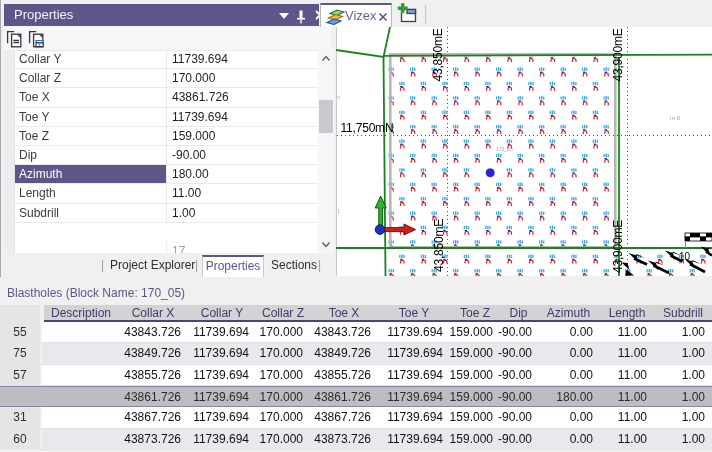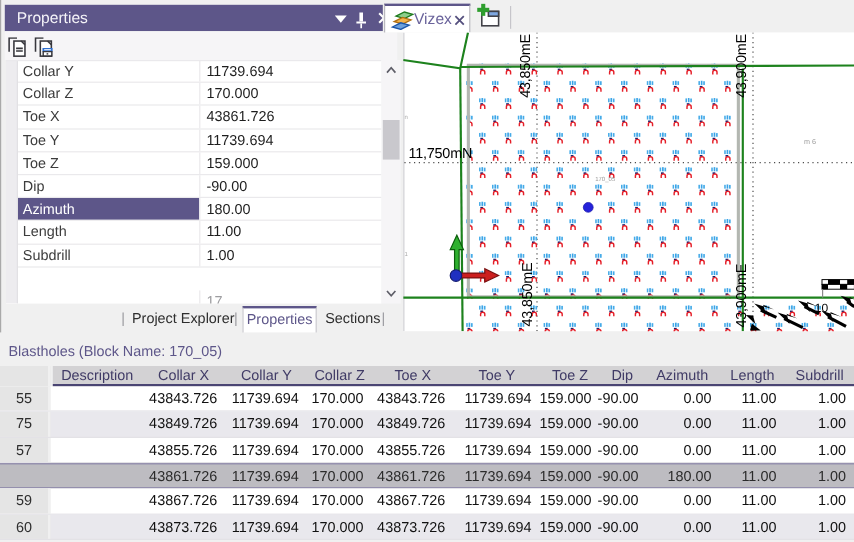--- a/index.html
+++ b/index.html
@@ -500,21 +500,21 @@
       <div class="tc" style="width:54px">170.000</div>
       <div class="tc" style="width:68px">43861.726</div>
       <div class="tc" style="width:72px">11739.694</div>
       <div class="tc" style="width:50px">159.000</div>
       <div class="tc" style="width:37px">-90.00</div>
       <div class="tc" style="width:63px">180.00</div>
       <div class="tc" style="width:54px">11.00</div>
       <div class="tc" style="width:58px">1.00</div>
     </div>
 <div class="trow">
-      <div class="gut">59</div>
+      <div class="gut">31</div>
       <div class="tc" style="width:74px"></div>
       <div class="tc" style="width:70px">43867.726</div>
       <div class="tc" style="width:68px">11739.694</div>
       <div class="tc" style="width:54px">170.000</div>
       <div class="tc" style="width:68px">43867.726</div>
       <div class="tc" style="width:72px">11739.694</div>
       <div class="tc" style="width:50px">159.000</div>
       <div class="tc" style="width:37px">-90.00</div>
       <div class="tc" style="width:63px">0.00</div>
       <div class="tc" style="width:54px">11.00</div>

